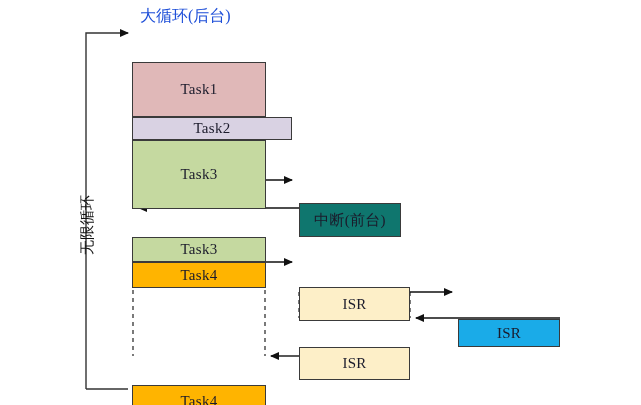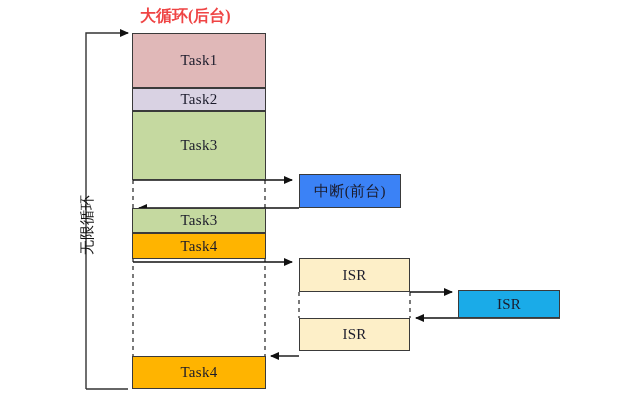--- a/index.html
+++ b/index.html
@@ -14,27 +14,27 @@
 
   .box{
     position:absolute;
     box-sizing:border-box;
     border:1px solid #3a3a3a;
     display:flex;align-items:center;justify-content:center;
     color:#1b1b2b;
     font-size:15px;
     letter-spacing:.3px;
     white-space:nowrap;
+    margin-top:29px;
   }
   .lbl{
     position:absolute;
-    color:#ef4444;
+    color:#1d4ed8;
     font-size:16px;
     white-space:nowrap;
-    font-weight:bold;
   }
   .vlabel{
     position:absolute;
     color:#111;
     font-size:15px;
     white-space:nowrap;
     transform-origin:0 0;
     transform:rotate(-90deg);
   }
   .svgwrap{position:absolute;left:0;top:0;width:641px;height:405px;pointer-events:none;}
@@ -81,31 +81,31 @@
     </g>
   </svg>
 
   <div class="lbl" style="left:140px;top:6px;">大循环(后台)</div>
 
 
   <div class="vlabel" style="left:78px;top:255px;">无限循环</div>
 
   <div class="box" style="left:132px;top:33px;width:134px;height:55px;background:#E0B8B8;">Task1</div>
 
-  <div class="box" style="left:132px;top:88px;width:134px;height:23px;background:#D9D2E3;">Task2</div>
+  <div class="box" style="left:132px;top:88px;width:160px;height:23px;background:#D9D2E3;">Task2</div>
 
   <div class="box" style="left:132px;top:111px;width:134px;height:69px;background:#C5D9A0;">Task3</div>
 
   <div class="box" style="left:132px;top:208px;width:134px;height:25px;background:#C5D9A0;">Task3</div>
 
   <div class="box" style="left:132px;top:233px;width:134px;height:26px;background:#FFB400;">Task4</div>
 
   <div class="box" style="left:132px;top:356px;width:134px;height:33px;background:#FFB400;">Task4</div>
 
-  <div class="box" style="left:299px;top:174px;width:102px;height:34px;background:#3b82f6;">中断(前台)</div>
+  <div class="box" style="left:299px;top:174px;width:102px;height:34px;background:#0f766e;">中断(前台)</div>
 
   <div class="box" style="left:299px;top:258px;width:111px;height:34px;background:#FDEFC8;">ISR</div>
 
   <div class="box" style="left:299px;top:318px;width:111px;height:33px;background:#FDEFC8;">ISR</div>
 
   <div class="box" style="left:458px;top:290px;width:102px;height:28px;background:#1AABE8;">ISR</div>
 
 </div>
 
 </body></html>

